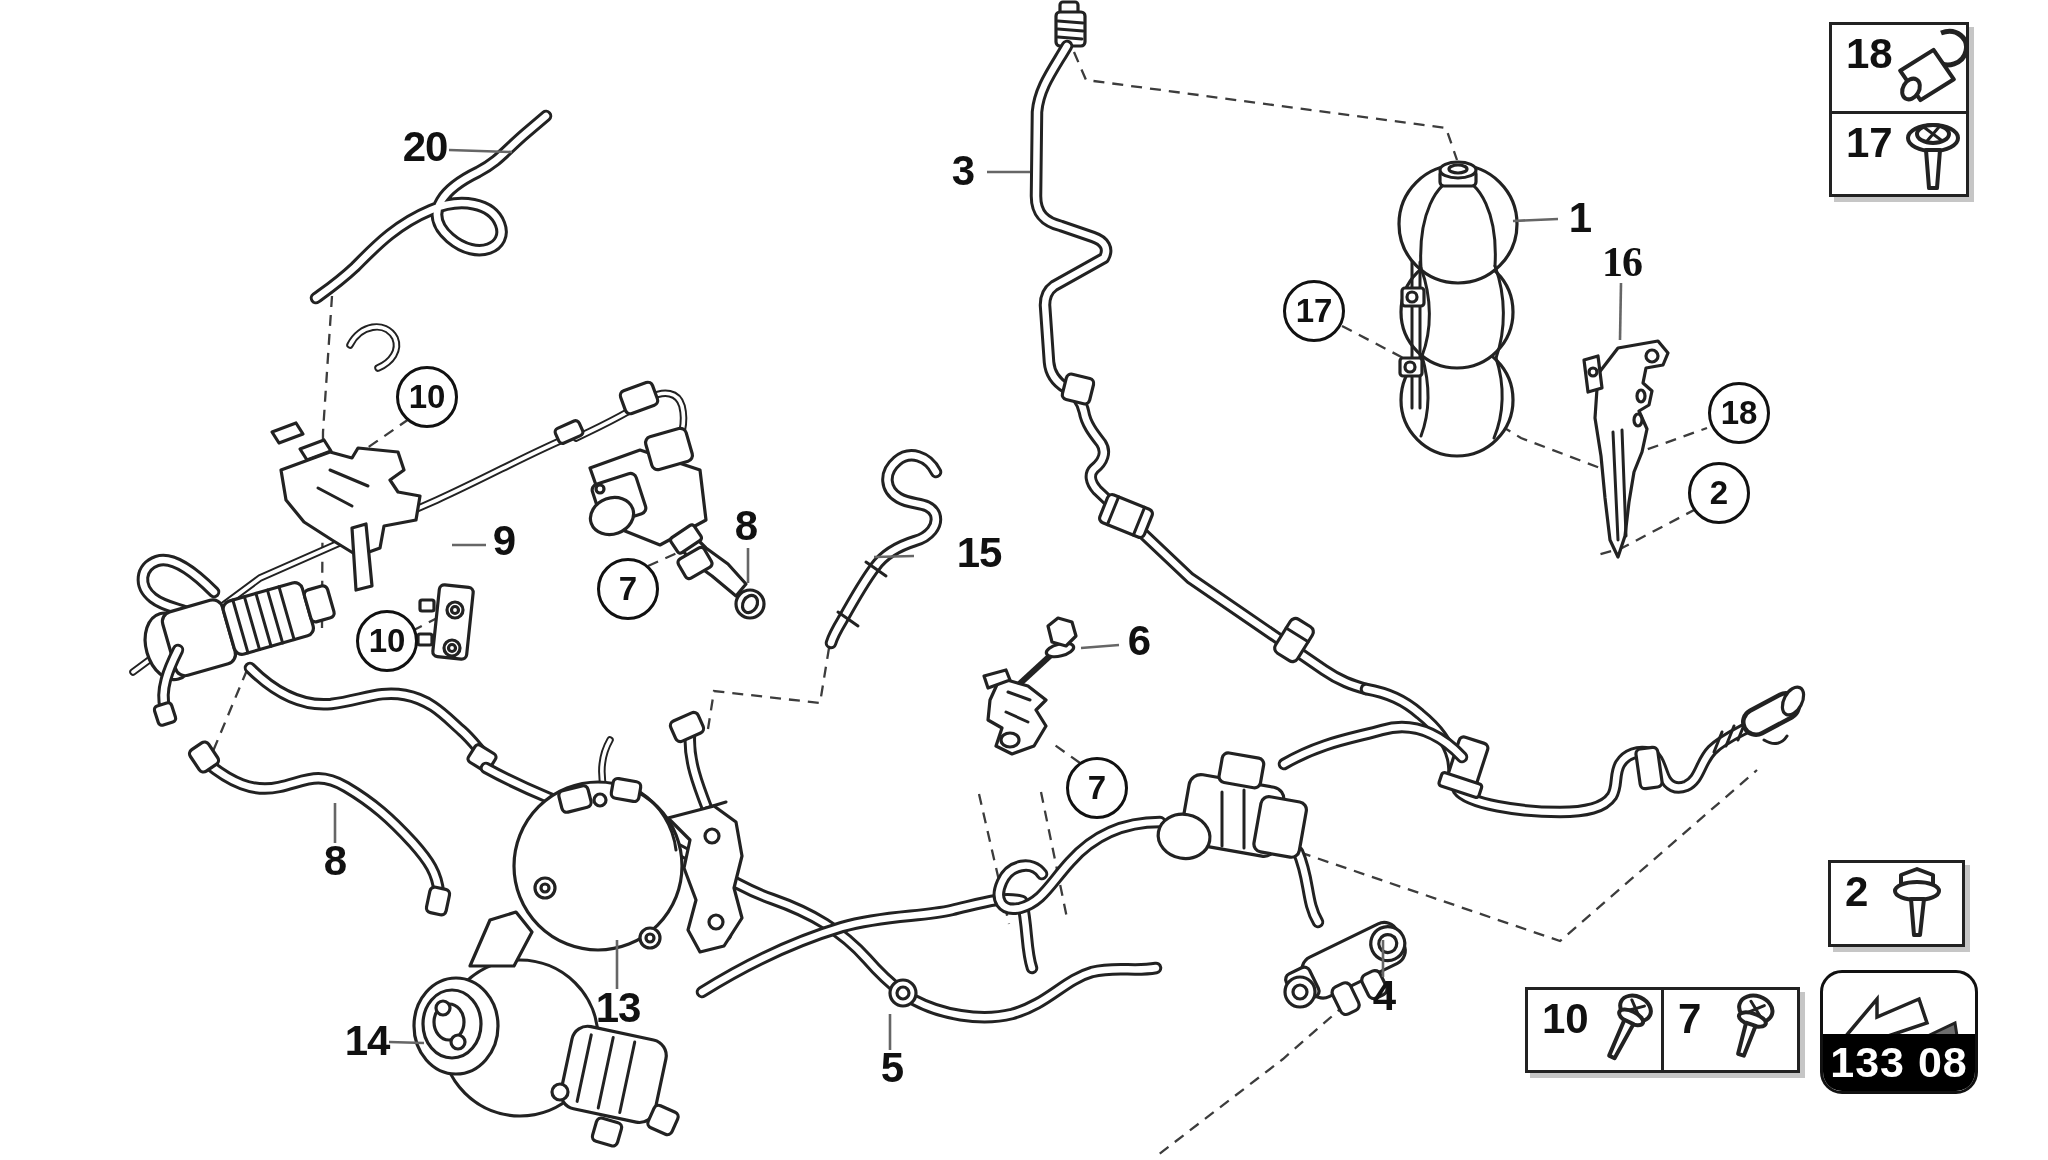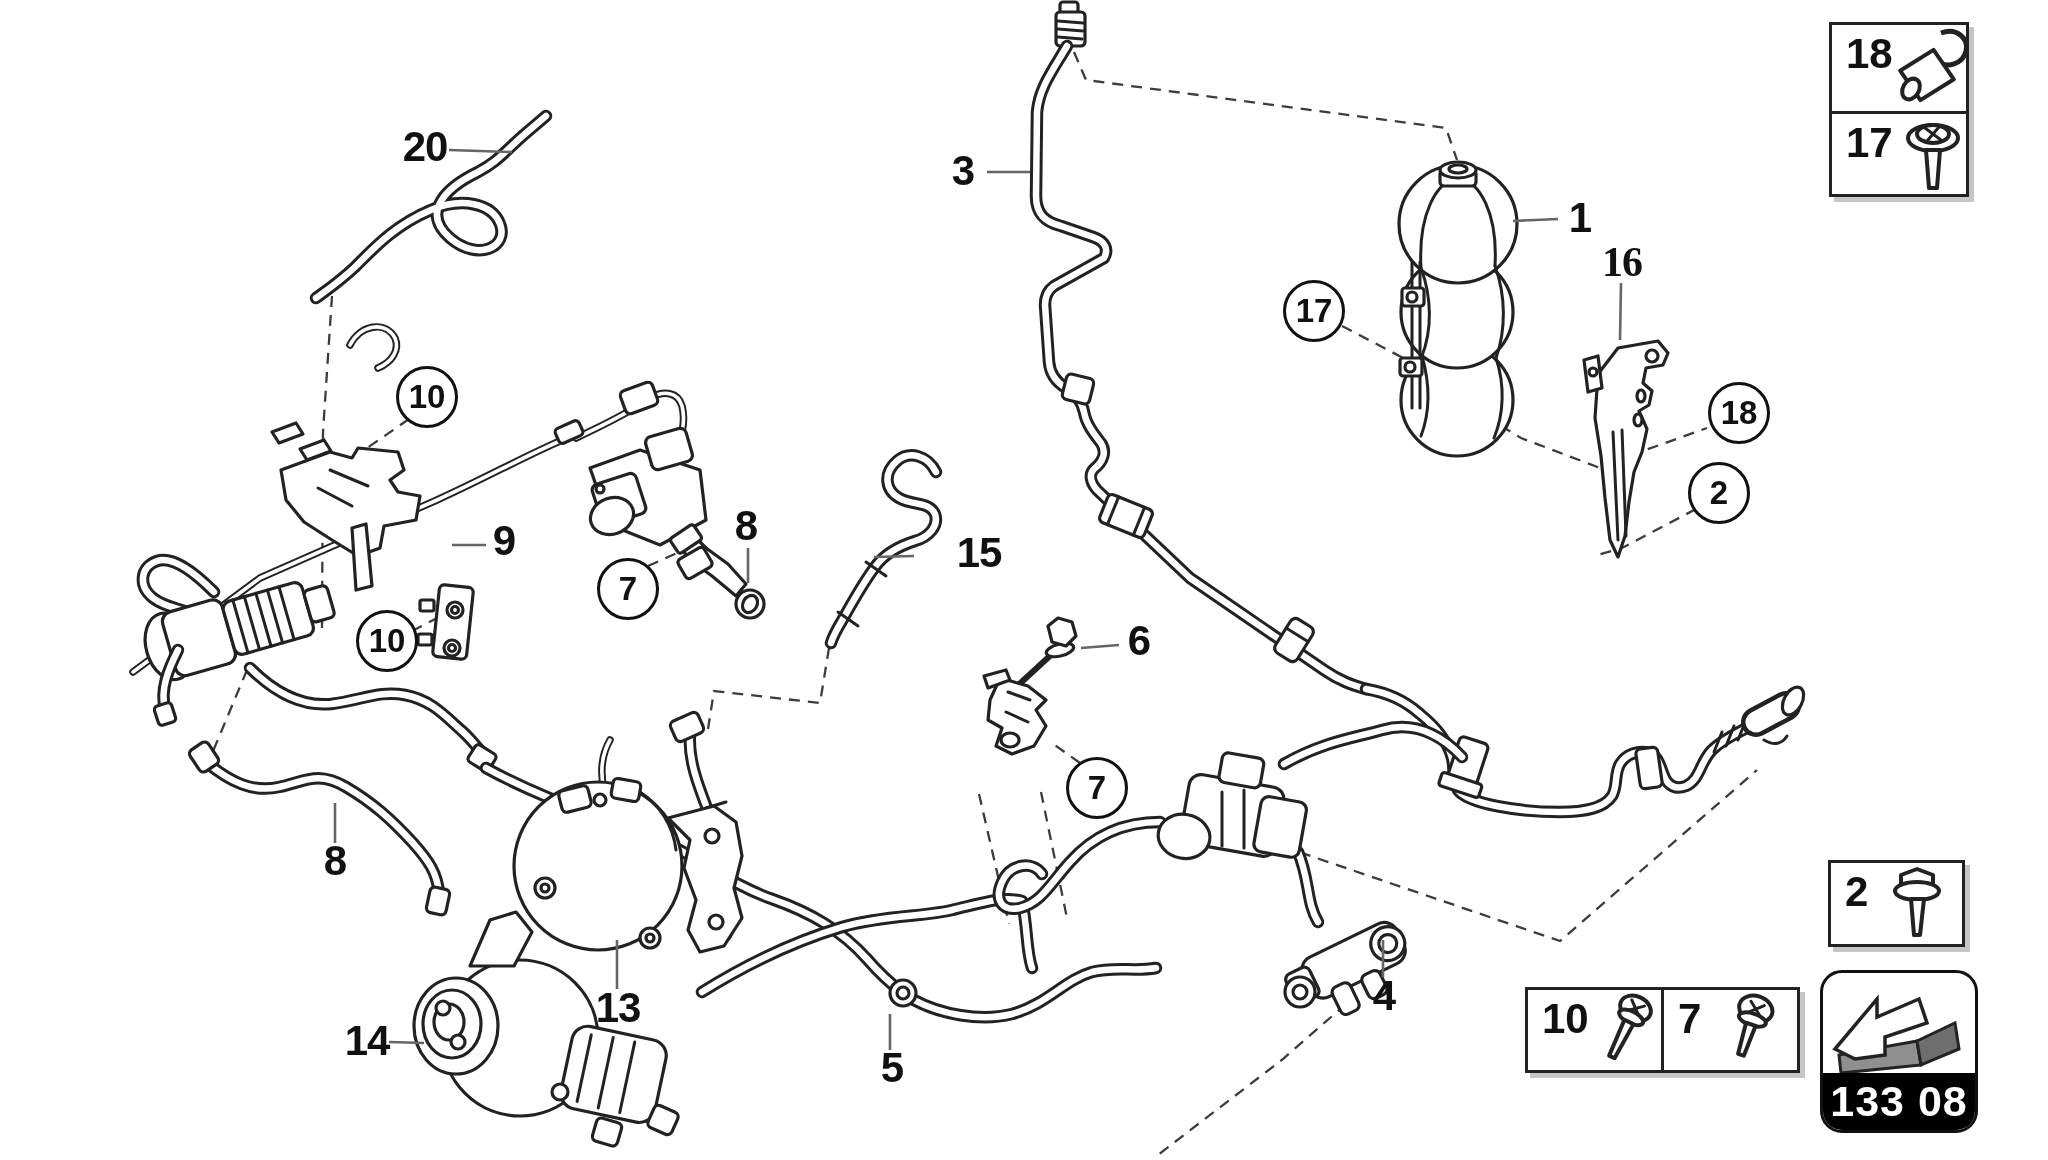--- a/index.html
+++ b/index.html
@@ -24,21 +24,21 @@
   
   .lbox{position:absolute;background:#fff;border:3px solid #222;box-shadow:5px 5px 0 #c6c6c6;
         box-sizing:border-box;}
   .lrow{display:flex;align-items:flex-start;box-sizing:border-box;}
   .lnum{font-weight:bold;font-size:42px;color:#111;padding:8px 0 0 14px;line-height:1;}
   .lrow + .lrow{border-top:3px solid #222;}
   .lcell{flex:1;display:flex;align-items:flex-start;box-sizing:border-box;height:100%;}
   .lcell + .lcell{border-left:3px solid #222;}
   .licon{flex:1;display:flex;justify-content:center;}
   
-  .badge{position:absolute;left:1820px;top:970px;width:158px;height:163px;background:#fff;
+  .badge{position:absolute;left:1820px;top:970px;width:158px;height:124px;background:#fff;
          border:3.5px solid #111;border-radius:22px;overflow:hidden;box-sizing:border-box;}
   .badge .band{position:absolute;left:0;right:0;bottom:0;height:57px;background:#000;color:#fff;
          display:flex;align-items:center;justify-content:center;font-weight:bold;font-size:43px;
          letter-spacing:1px;}
 </style>
 </head>
 <body>
 
 <div id="stage">
 

